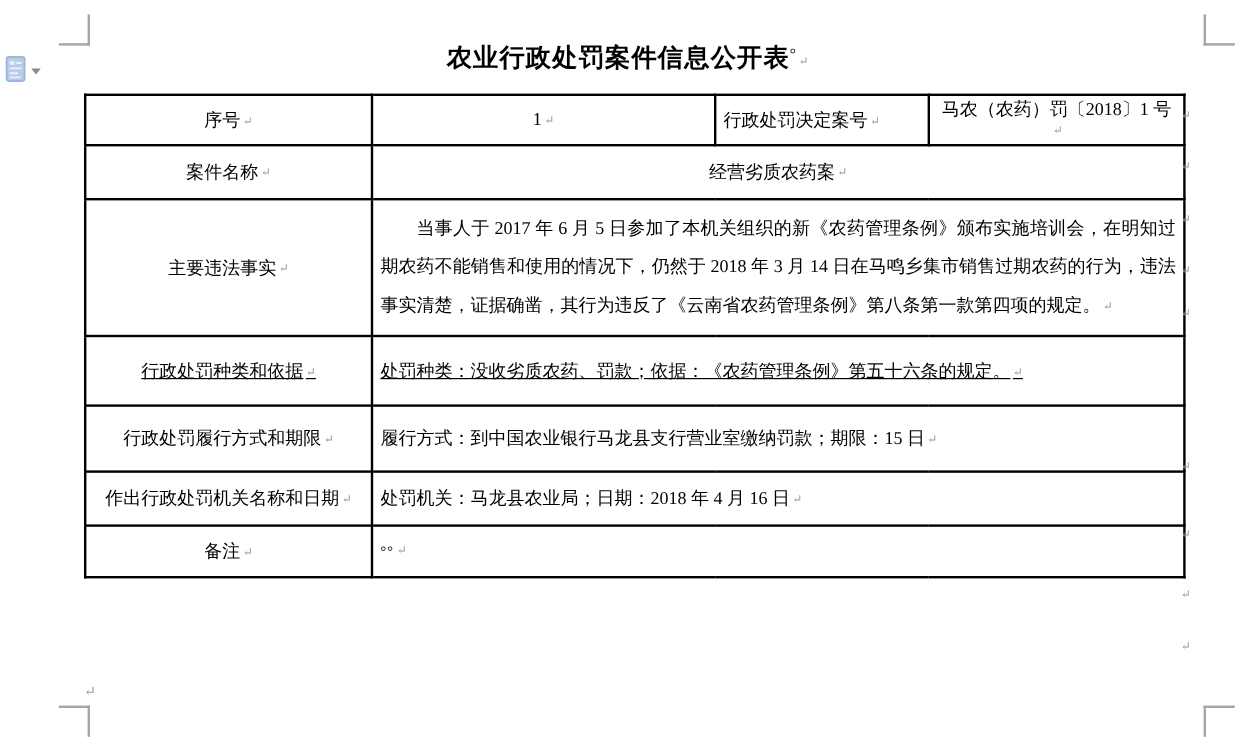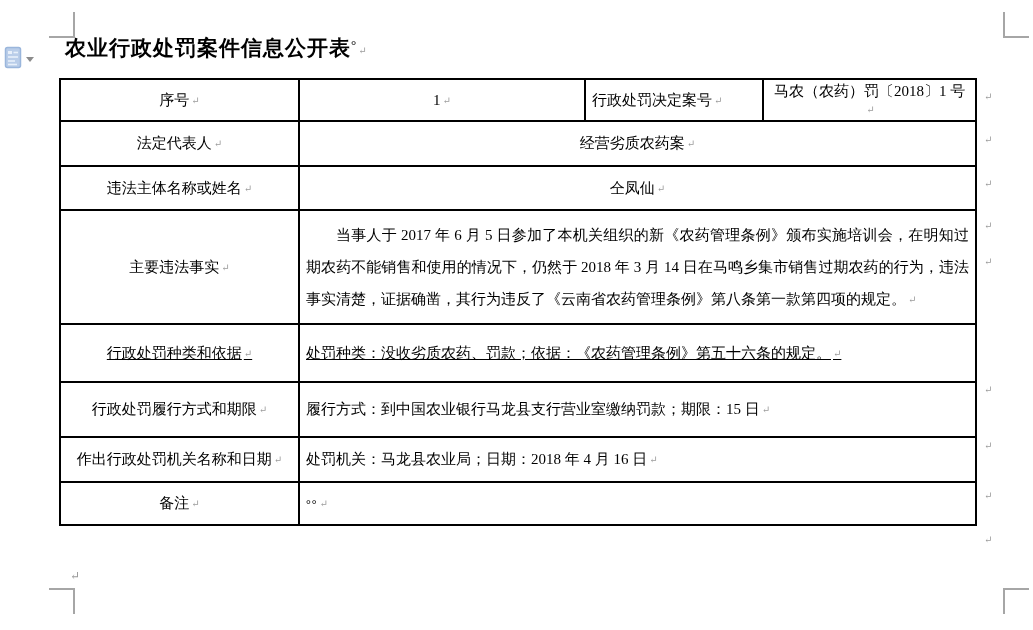--- a/index.html
+++ b/index.html
@@ -27,36 +27,36 @@
     position: absolute; left: 26px; top: 57px;
     width: 0; height: 0;
     border-left: 4px solid transparent;
     border-right: 4px solid transparent;
     border-top: 5px solid #8c8c8c;
   }
 
   
   .title-row {
     position: absolute; left: 65px; top: 34px; width: 916px;
-    font-size: 21px; font-weight: bold;
+    text-align: center; font-size: 21px; font-weight: bold;
     letter-spacing: 1px; white-space: nowrap;
   }
   .deg { font-size: 13px; vertical-align: 6px; font-weight: normal; letter-spacing: 0; }
 
   
   .pm {
     color: #9b9b9b; font-size: 10px; font-weight: normal;
     margin-left: 2px; letter-spacing: 0; vertical-align: 1px;
   }
   .row-end { position: absolute; left: 984px; color: #9b9b9b; font-size: 10px; }
   .after-table-pm { position: absolute; left: 70px; top: 569px; color: #9b9b9b; font-size: 12px; }
 
   
   table.main {
-    position: absolute; left: 59px; top: 78px;
+    position: absolute; left: 70px; top: 78px;
     width: 916px; table-layout: fixed;
     border-collapse: collapse;
   }
   table.main td {
     border: 2px solid #000000;
     font-size: 15px;
     padding: 2px 6px;
     vertical-align: middle;
     overflow: hidden;
   }
@@ -109,26 +109,22 @@
       <col style="width:213px">
     </colgroup>
     <tbody>
         <tr class="r1">
       <td class="c"><span>序号</span><span class="pm">↵</span></td>
       <td class="c"><span>1</span><span class="pm">↵</span></td>
       <td class="l"><span>行政处罚决定案号</span><span class="pm">↵</span></td>
       <td class="c"><span>马农（农药）罚〔2018〕1 号</span><span class="pm">↵</span></td>
     </tr>
     <tr class="r2">
-      <td class="c"><span>法定代表人</span><span class="pm">↵</span></td>
+      <td class="c"><span>案件名称</span><span class="pm">↵</span></td>
       <td class="c" colspan="3"><span>经营劣质农药案</span><span class="pm">↵</span></td>
-    </tr>
-    <tr class="r3">
-      <td class="c"><span>违法主体名称或姓名</span><span class="pm">↵</span></td>
-      <td class="c" colspan="3"><span>仝凤仙</span><span class="pm">↵</span></td>
     </tr>
     <tr class="r5">
       <td class="c"><span>主要违法事实</span><span class="pm">↵</span></td>
       <td class="l" colspan="3">
             <p class="facts"><span>当事人于 2017 年 6 月 5 日参加了本机关组织的新《农药管理条例》颁布实施培训会，在明知过期农药不能销售和使用的情况下，仍然于 2018 年 3 月 14 日在马鸣乡集市销售过期农药的行为，违法事实清楚，证据确凿，其行为违反了《云南省农药管理条例》第八条第一款第四项的规定。</span><span class="pm">↵</span></p>
           </td>
     </tr>
     <tr class="r6">
       <td class="c"><span>行政处罚种类和依据</span><span class="pm">↵</span></td>
       <td class="l" colspan="3"><span>处罚种类：没收劣质农药、罚款；依据：《农药管理条例》第五十六条的规定。</span><span class="pm">↵</span></td>

